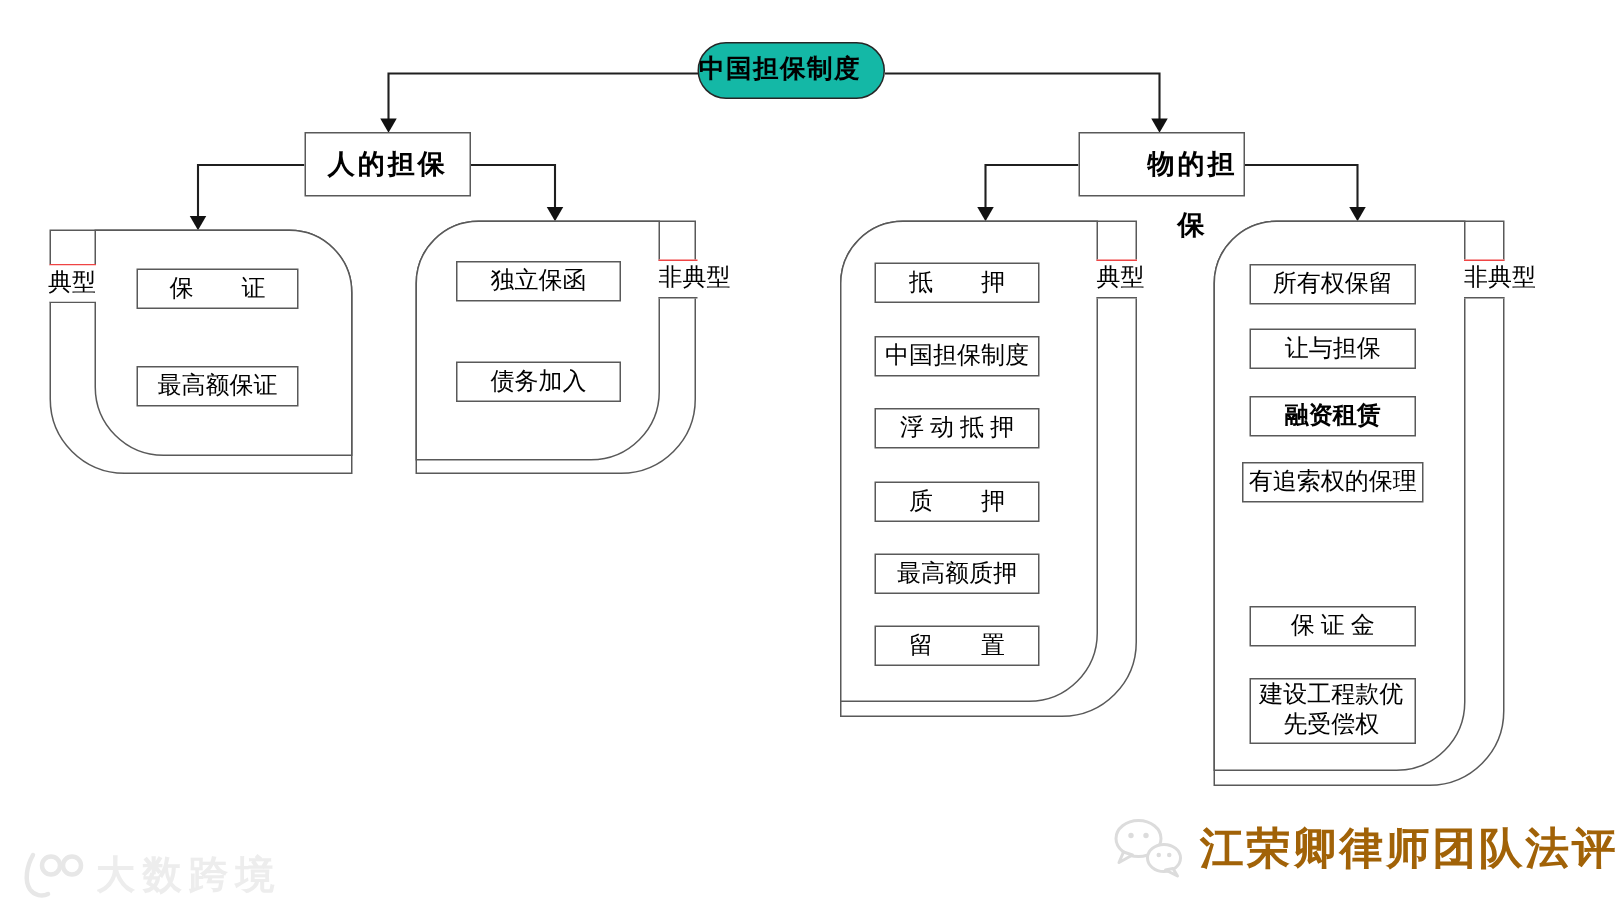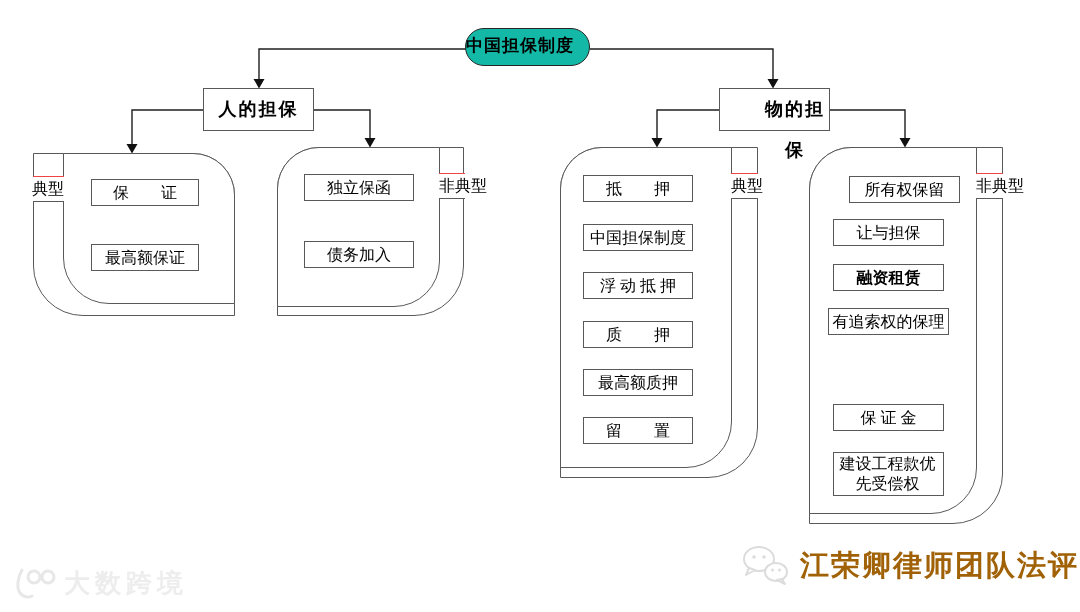--- a/index.html
+++ b/index.html
@@ -106,21 +106,21 @@
     <div class="item" style="left:22px; top:173px; width:110px;">质　　押</div>
     <div class="item" style="left:22px; top:221px; width:110px;">最高额质押</div>
     <div class="item" style="left:22px; top:269px; width:110px;">留　　置</div>
   </div>
   <div class="tab-label tab-r" style="left:731px; top:173px; width:27px;">
     <span>典型</span>
   </div>
 
   <div class="card back round-right" style="left:809px; top:147px; width:194px; height:377px;"></div>
   <div class="card front round-right" style="left:809px; top:147px; width:168px; height:367px;">
-    <div class="item" style="left:39px; top:28px; width:111px;">所有权保留</div>
+    <div class="item" style="left:23px; top:28px; width:111px;">所有权保留</div>
     <div class="item" style="left:23px; top:71px; width:111px;">让与担保</div>
     <div class="item" style="left:23px; top:116px; width:111px;font-weight:bold;">融资租赁</div>
     <div class="item" style="left:18px; top:160px; width:121px;">有追索权的保理</div>
     <div class="item" style="left:23px; top:256px; width:111px;">保 证 金</div>
     <div class="item tall" style="left:23px; top:304px; width:111px;">建设工程款优先受偿权</div>
   </div>
   <div class="tab-label tab-r" style="left:976px; top:173px; width:27px;">
     <span>非典型</span>
   </div>
 

